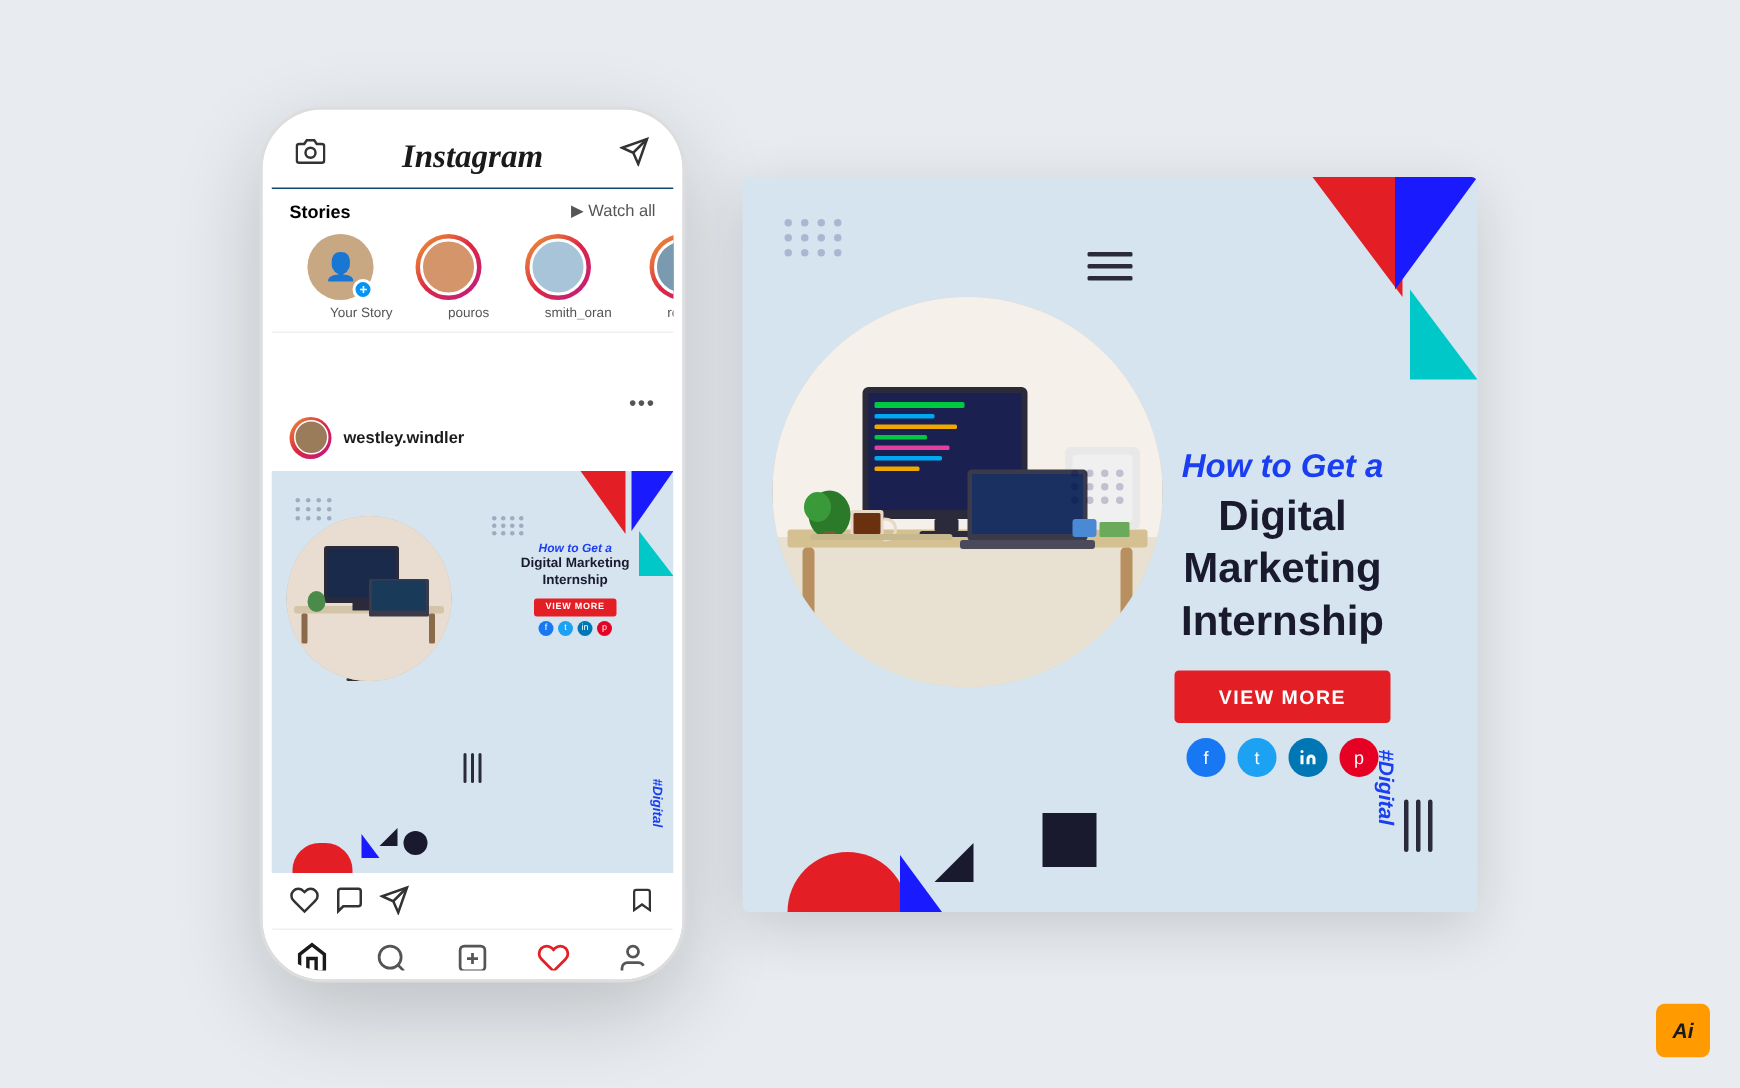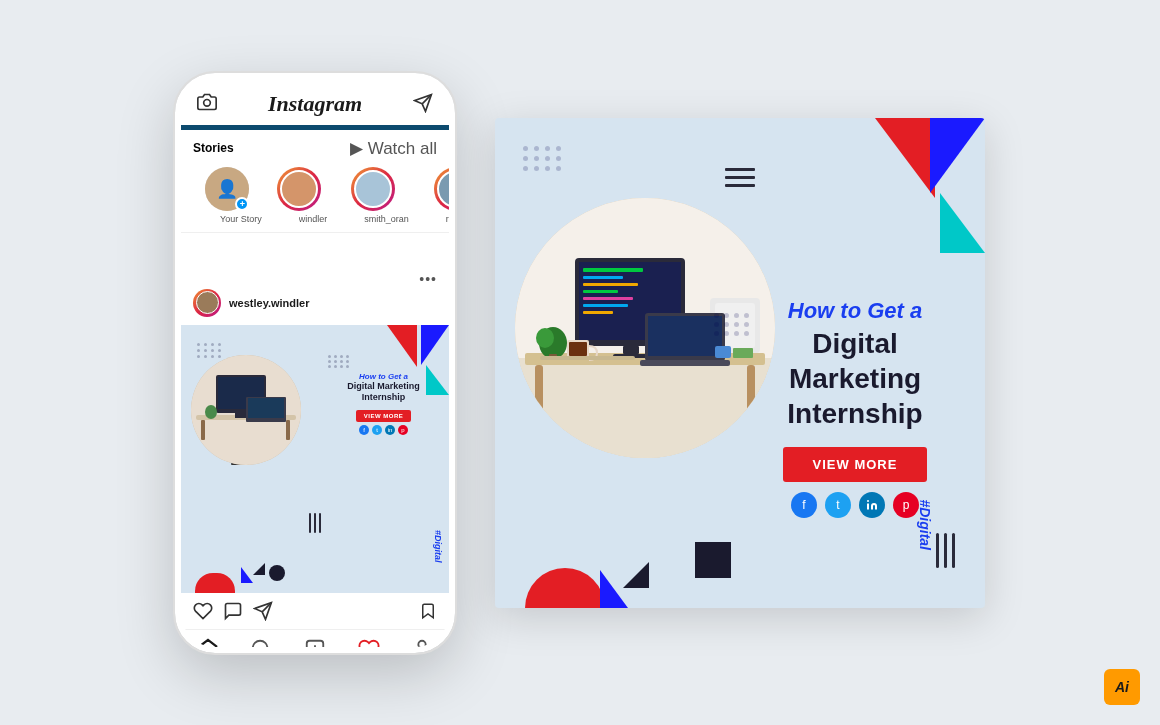--- a/index.html
+++ b/index.html
@@ -33,24 +33,24 @@
       width: 100%;
       height: 100%;
       overflow: hidden;
       display: flex;
       flex-direction: column;
     }
 
     
     .ig-header {
       display: flex;
-      align-items: flex-end;
+      align-items: flex-start;
       justify-content: space-between;
       padding: 12px 16px 8px;
-      border-bottom: 5px solid #0c4a6e;
+      border-bottom: 1px solid #0c4a6e;
     }
     .ig-camera-icon { font-size: 18px; color: #333; }
     .ig-logo {
       font-size: 22px;
       font-family: 'Georgia', serif;
       font-style: italic;
       font-weight: bold;
       color: #1a1a1a;
     }
 
@@ -59,21 +59,21 @@
       padding: 8px 12px;
       border-bottom: 1px solid #efefef;
     }
     .ig-stories-header {
       display: flex;
       justify-content: space-between;
       align-items: center;
       margin-bottom: 8px;
     }
     .ig-stories-label { font-size: 12px; font-weight: 600; color: #000000; }
-    .ig-watch-all { font-size: 17px; color: #555; display: flex; align-items: center; gap: 3px; }
+    .ig-watch-all { font-size: 11px; color: #555; display: flex; align-items: center; gap: 3px; }
     .ig-stories-row {
       display: flex;
       gap: 10px;
     }
     .story-item {
       display: flex;
       flex-direction: column;
       align-items: center;
       gap: 3px;
     }
@@ -525,21 +525,21 @@
             </div>
             <div class="story-plus">+</div>
           </div>
           <span class="story-name">Your Story</span>
         </div>
 
         <div class="story-item">
           <div class="story-avatar">
             <div class="story-avatar-inner av1"></div>
           </div>
-          <span class="story-name">windler</span>
+          <span class="story-name">pouros</span>
         </div>
 
         <div class="story-item">
           <div class="story-avatar">
             <div class="story-avatar-inner av2"></div>
           </div>
           <span class="story-name">smith_oran</span>
         </div>
 
         <div class="story-item">

